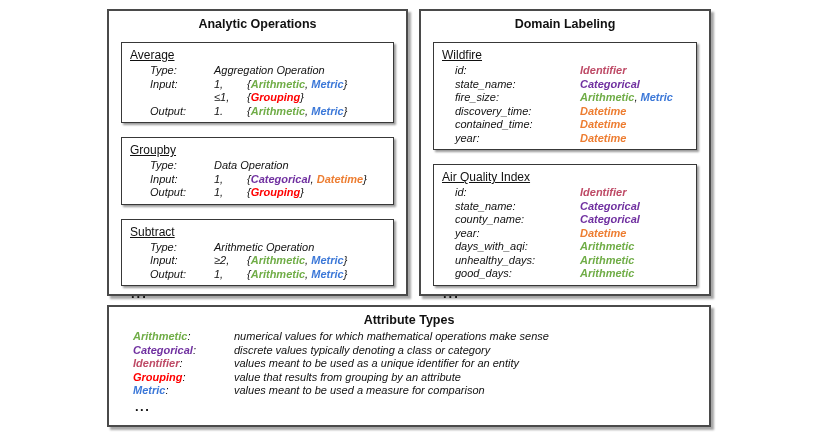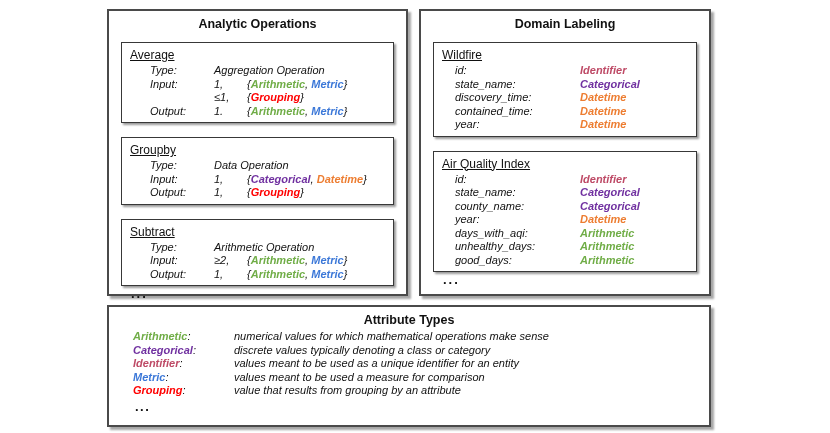--- a/index.html
+++ b/index.html
@@ -75,20 +75,21 @@
     <div class="ellipsis">...</div>
   </div>
 
   <div class="panel" id="panel-domain">
     <div class="panel-title">Domain Labeling</div>
     <div>
         <div class="inner-box mt-first">
           <div class="box-heading">Wildfire</div>
           <div class="op-row"><span class="dom-label">id:</span><span><span class="type-name" style="color: rgb(190, 74, 102);">Identifier</span></span></div>
           <div class="op-row"><span class="dom-label">state_name:</span><span><span class="type-name" style="color: rgb(112, 48, 160);">Categorical</span></span></div>
+          <div class="op-row"><span class="dom-label">fire_size:</span><span><span class="type-name" style="color: rgb(112, 173, 71);">Arithmetic</span><span class="punct">, </span><span class="type-name" style="color: rgb(60, 120, 216);">Metric</span></span></div>
           <div class="op-row"><span class="dom-label">discovery_time:</span><span><span class="type-name" style="color: rgb(237, 125, 49);">Datetime</span></span></div>
           <div class="op-row"><span class="dom-label">contained_time:</span><span><span class="type-name" style="color: rgb(237, 125, 49);">Datetime</span></span></div>
           <div class="op-row"><span class="dom-label">year:</span><span><span class="type-name" style="color: rgb(237, 125, 49);">Datetime</span></span></div>
         </div>
         <div class="inner-box mt-next">
           <div class="box-heading">Air Quality Index</div>
           <div class="op-row"><span class="dom-label">id:</span><span><span class="type-name" style="color: rgb(190, 74, 102);">Identifier</span></span></div>
           <div class="op-row"><span class="dom-label">state_name:</span><span><span class="type-name" style="color: rgb(112, 48, 160);">Categorical</span></span></div>
           <div class="op-row"><span class="dom-label">county_name:</span><span><span class="type-name" style="color: rgb(112, 48, 160);">Categorical</span></span></div>
           <div class="op-row"><span class="dom-label">year:</span><span><span class="type-name" style="color: rgb(237, 125, 49);">Datetime</span></span></div>
@@ -99,19 +100,19 @@
       </div>
     <div class="ellipsis">...</div>
   </div>
 
   <div class="panel" id="panel-attr">
     <div class="panel-title">Attribute Types</div>
     <div class="attr-rows">
         <div class="attr-row"><span class="attr-type-cell"><span class="type-name" style="color: rgb(112, 173, 71);">Arithmetic</span><span class="punct">:</span></span><span class="attr-desc">numerical values for which mathematical operations make sense</span></div>
         <div class="attr-row"><span class="attr-type-cell"><span class="type-name" style="color: rgb(112, 48, 160);">Categorical</span><span class="punct">:</span></span><span class="attr-desc">discrete values typically denoting a class or category</span></div>
         <div class="attr-row"><span class="attr-type-cell"><span class="type-name" style="color: rgb(190, 74, 102);">Identifier</span><span class="punct">:</span></span><span class="attr-desc">values meant to be used as a unique identifier for an entity</span></div>
+        <div class="attr-row"><span class="attr-type-cell"><span class="type-name" style="color: rgb(255, 0, 0);">Grouping</span><span class="punct">:</span></span><span class="attr-desc">value that results from grouping by an attribute</span></div>
         <div class="attr-row"><span class="attr-type-cell"><span class="type-name" style="color: rgb(60, 120, 216);">Metric</span><span class="punct">:</span></span><span class="attr-desc">values meant to be used a measure for comparison</span></div>
-        <div class="attr-row"><span class="attr-type-cell"><span class="type-name" style="color: rgb(255, 0, 0);">Grouping</span><span class="punct">:</span></span><span class="attr-desc">value that results from grouping by an attribute</span></div>
       </div>
     <div class="ellipsis">...</div>
   </div>
 
 </div>
 
 </body></html>

